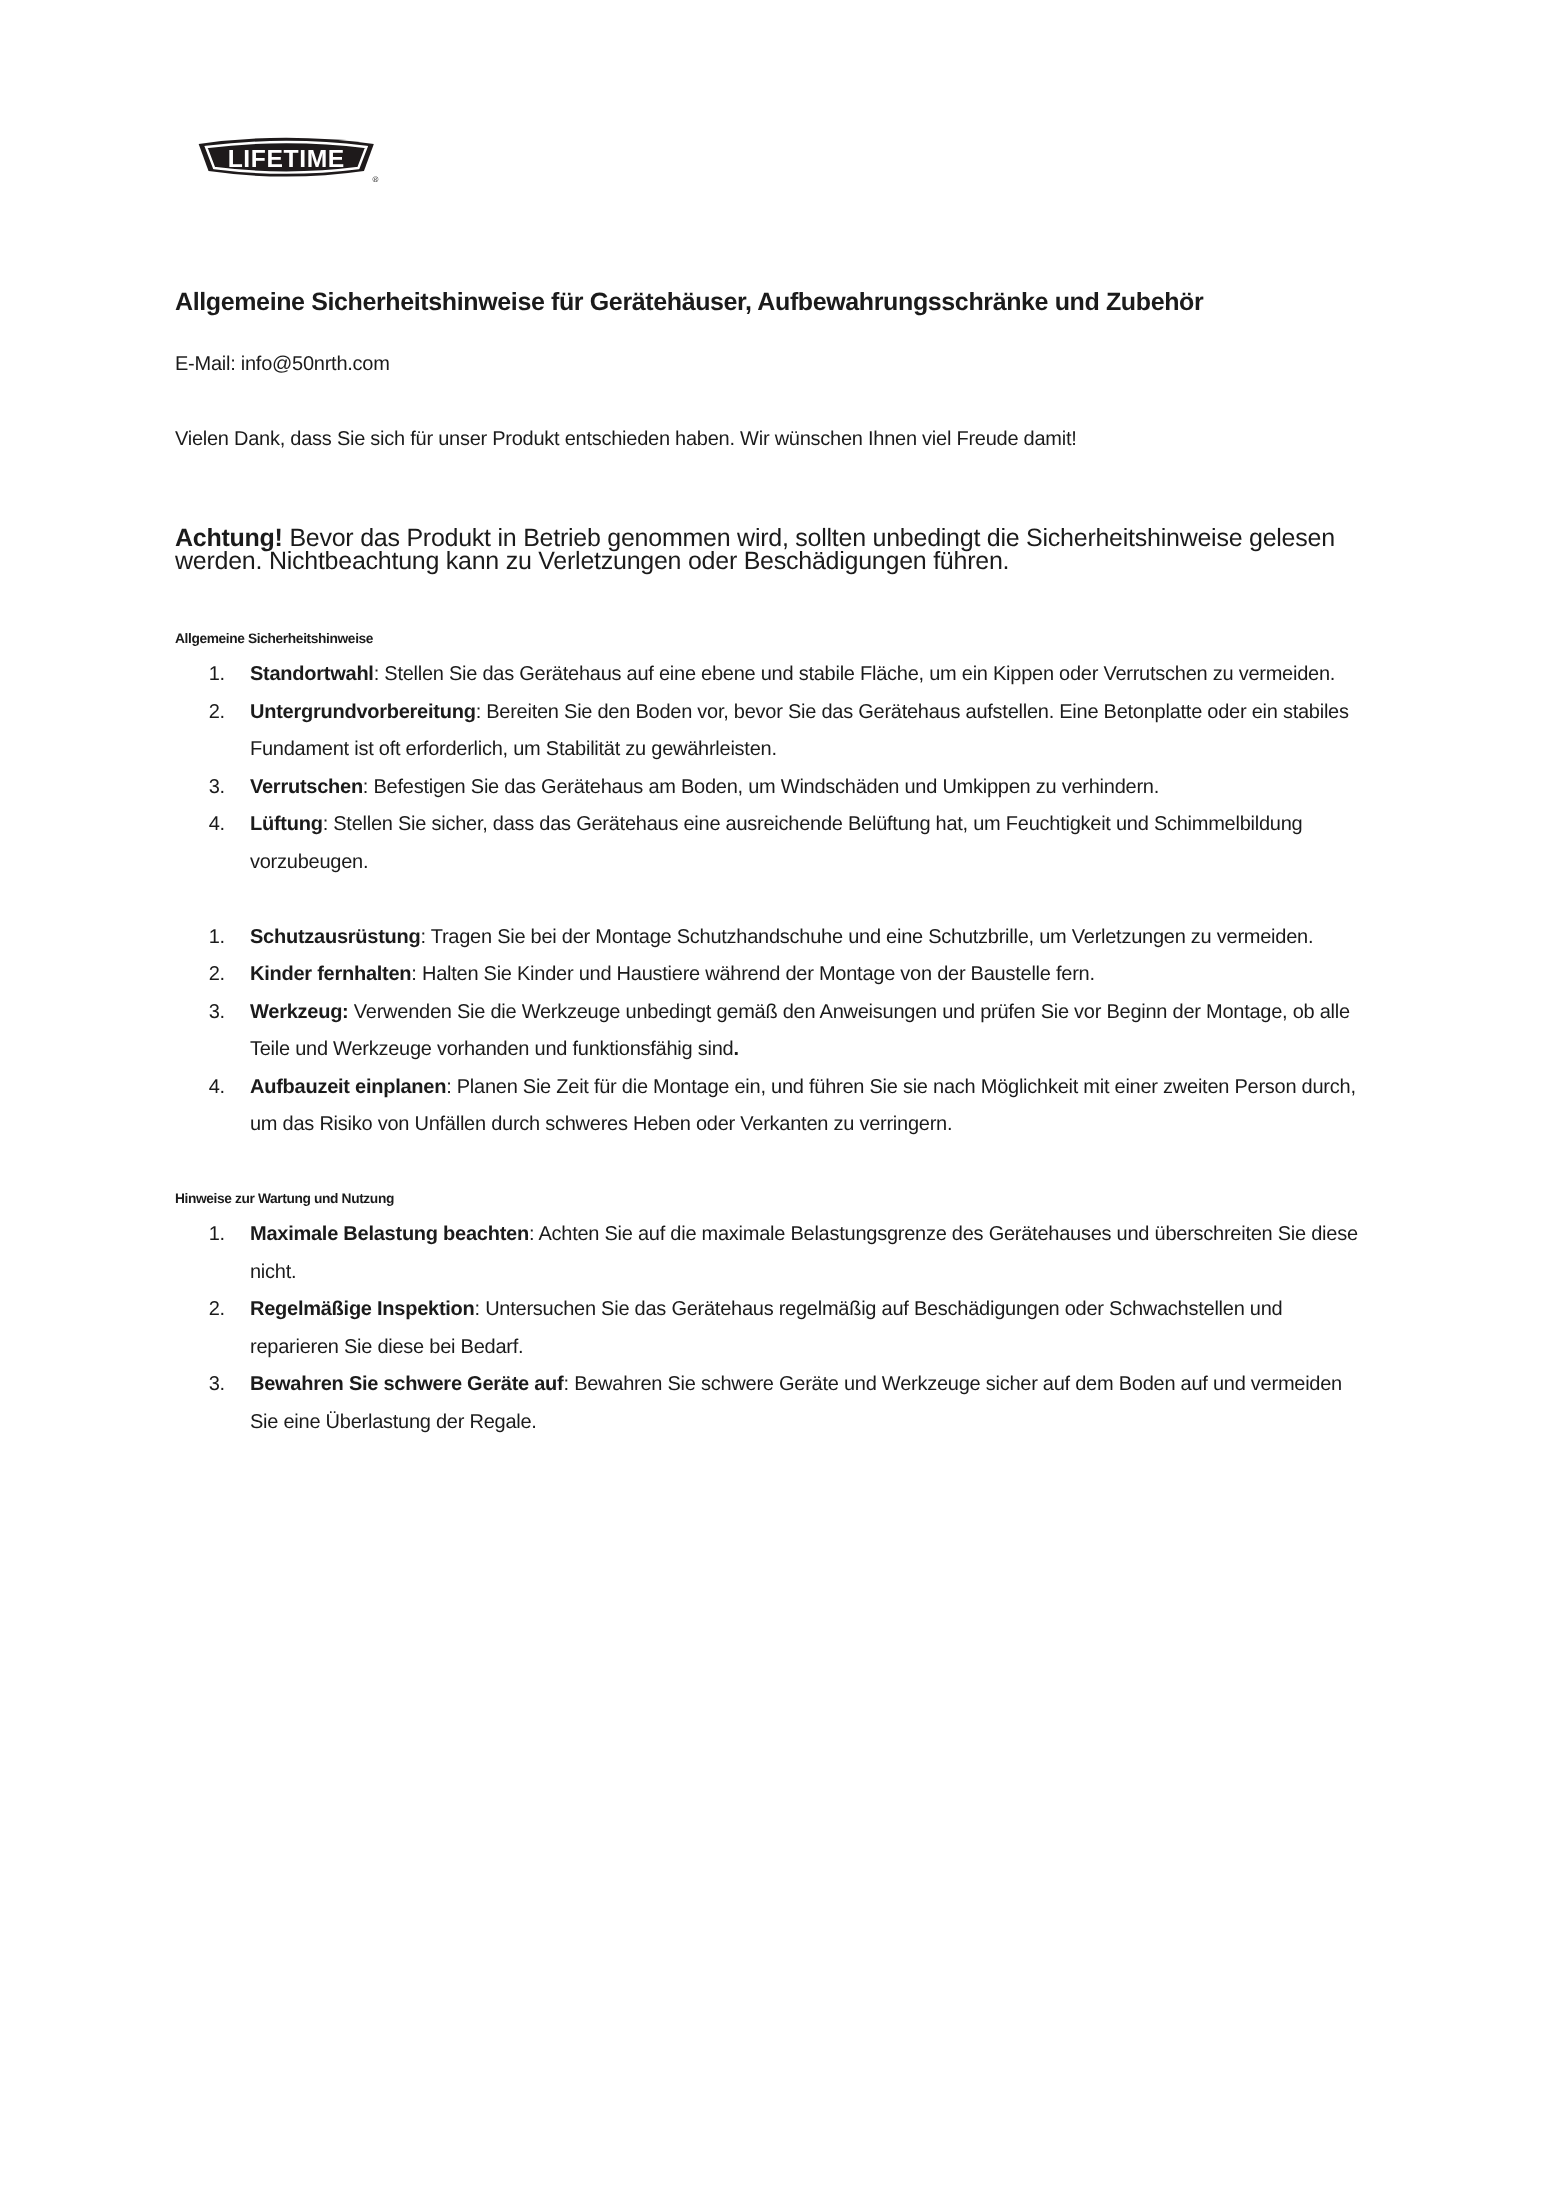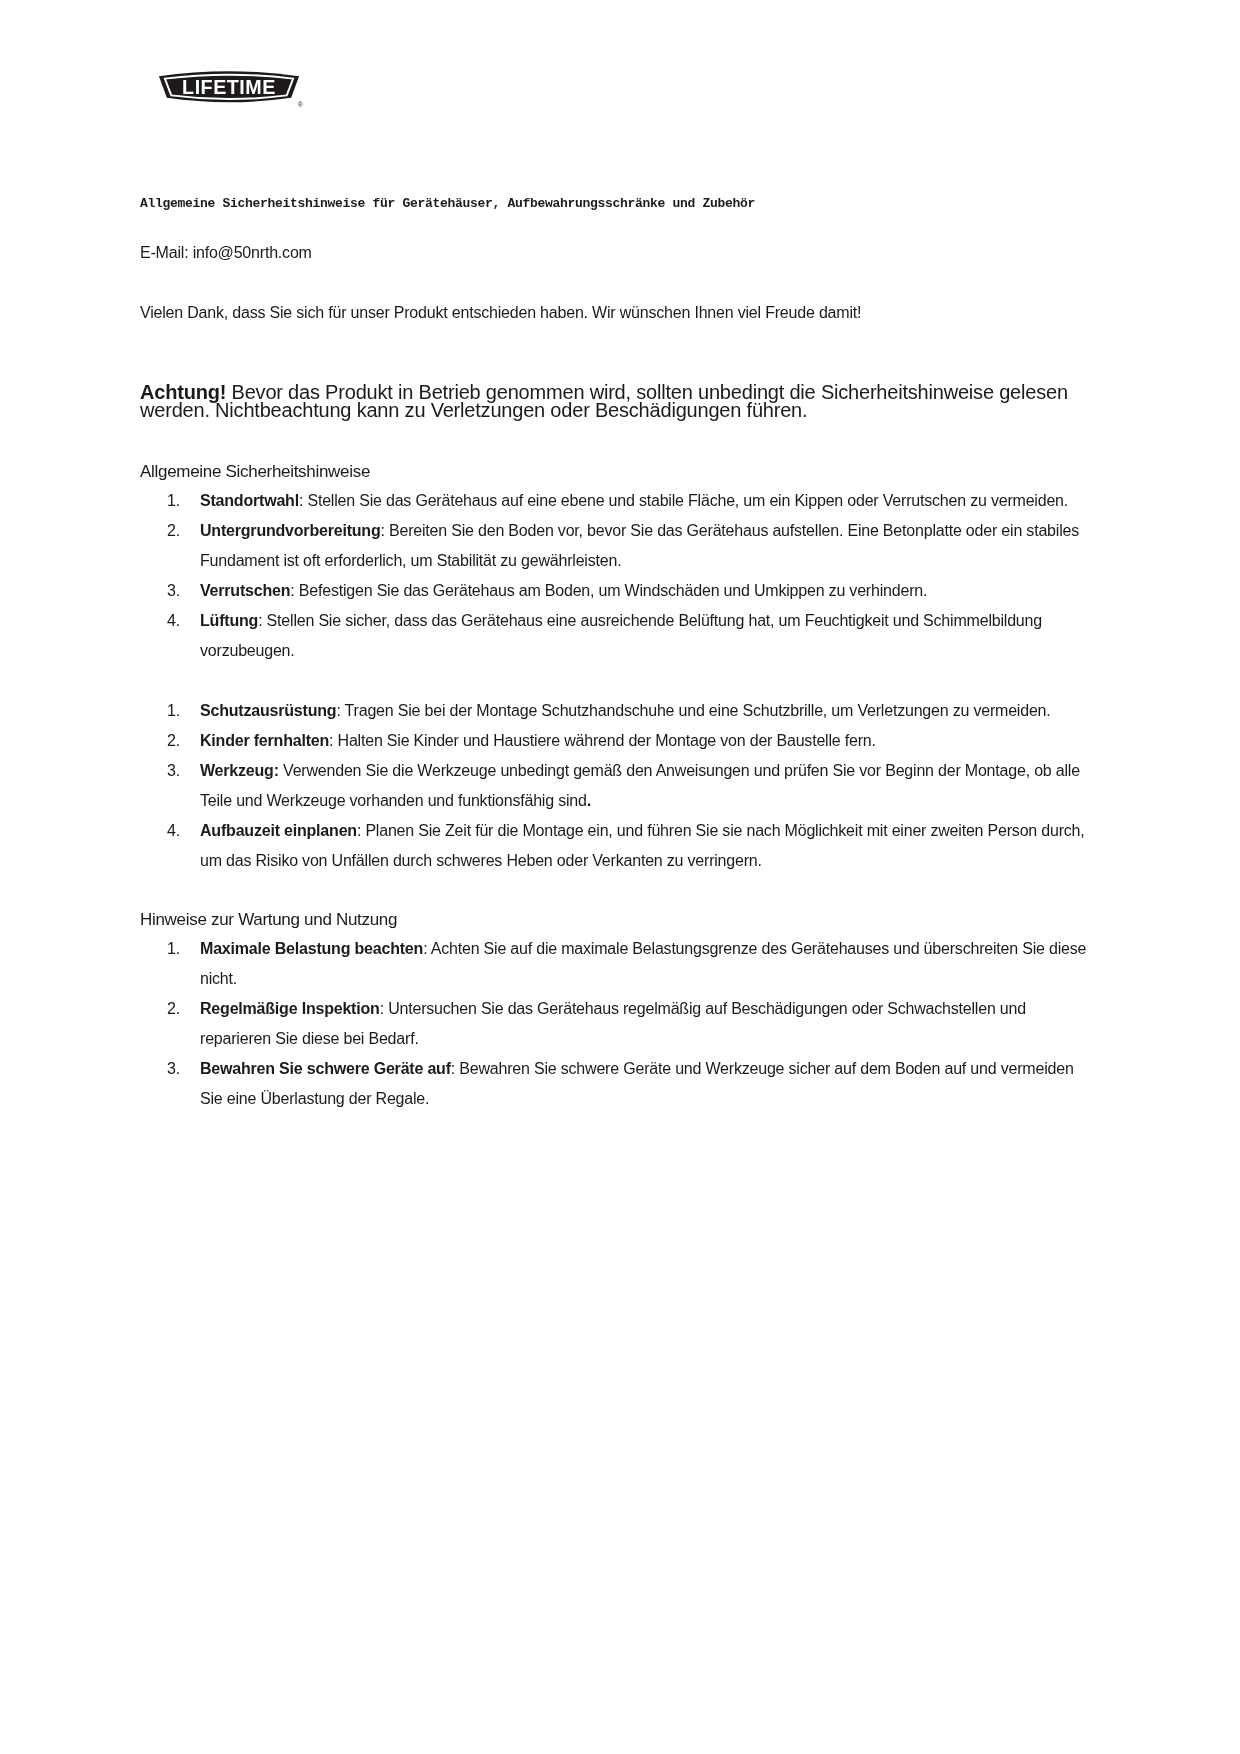--- a/index.html
+++ b/index.html
@@ -4,41 +4,40 @@
 <style>
   * { margin: 0; padding: 0; box-sizing: border-box; }
   html, body { background: #ffffff; }
   body {
     width: 1240px;
     height: 1754px;
     font-family: "Liberation Sans", "DejaVu Sans", sans-serif;
     color: #1b1b1b;
     letter-spacing: -0.2px;
   }
-  .page { width: 100%; height: 100%; padding: 66px 130px 0 140px; }
+  .page { width: 100%; height: 100%; padding: 105px 130px 0 140px; }
 
   .logo-wrap { margin: 0 0 80px 14px; width: 152px; }
   .logo-wrap svg { display: block; }
 
   .title {
-    font-size: 13px;
+    font-size: 20px;
     line-height: 31px;
     font-weight: 700;
     max-width: 880px;
     margin-bottom: 20px;
     letter-spacing: -0.3px;
-    font-family: Liberation Mono, monospace;
   }
 
   .contact { font-size: 16px; line-height: 27px; margin-bottom: 33px; max-width: 950px; }
   .intro   { font-size: 16px; line-height: 28px; margin-bottom: 56px; max-width: 930px; }
   .warning { font-size: 20px; line-height: 18px; margin-bottom: 39px; max-width: 930px; }
 
   .sec { margin-bottom: 30px; }
-  .sec h2 { font-size: 17px; line-height: 28px; font-weight: 400; letter-spacing: -0.3px; }
+  .sec h2 { font-size: 11px; line-height: 28px; font-weight: 700; letter-spacing: -0.3px; }
 
   .li { display: flex; font-size: 16px; line-height: 30px; max-width: 952px; }
   .li .num { flex: 0 0 60px; padding-left: 27px; }
   .li .li-body { flex: 1; }
 
   b { font-weight: 700; }
 </style>
 </head>
 <body>
 

